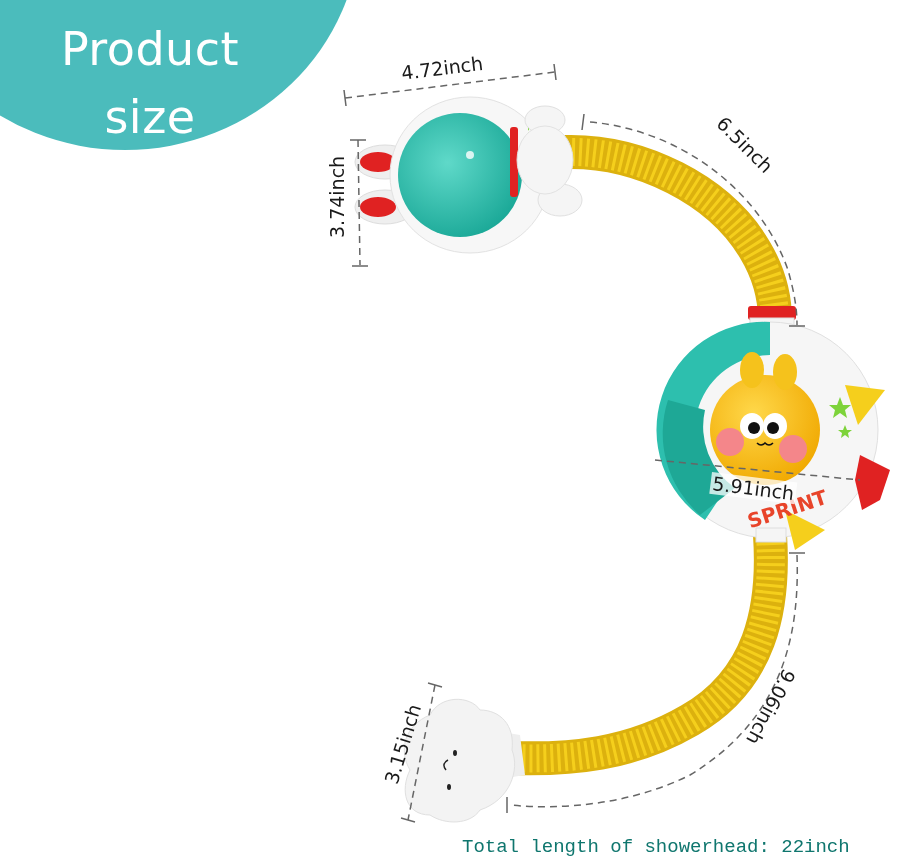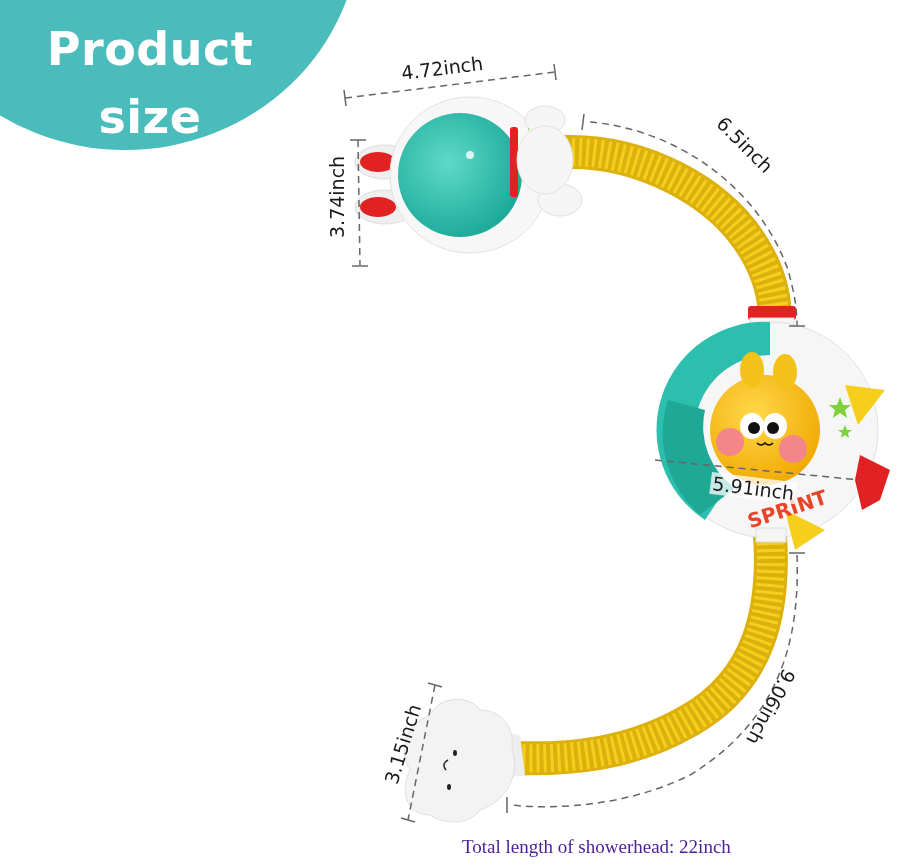--- a/index.html
+++ b/index.html
@@ -3,32 +3,32 @@
 <meta charset="utf-8">
 <style>
   html, body { margin:0; padding:0; background:#ffffff; }
   body { width:900px; height:866px; position:relative; overflow:hidden; font-family:"DejaVu Sans", sans-serif; }
   .badge {
     position:absolute; left:-110px; top:-300px; width:470px; height:450px;
     border-radius:50%; background:#4bbcbc;
   }
   .badge-text {
     position:absolute; left:0; width:300px; text-align:center; color:#ffffff;
-    font-family:"DejaVu Sans", sans-serif; font-weight:bold; letter-spacing:0.5px;
+    font-family:"DejaVu Sans", sans-serif; font-weight:normal; letter-spacing:0.5px;
   }
   .badge-line1 { top:22px; font-size:46px; }
   .badge-line2 { top:90px; font-size:46px; }
   svg.art { position:absolute; left:0; top:0; }
   .dim {
     position:absolute; font-family:"DejaVu Sans", sans-serif; font-size:19px;
     color:#1a1a1a; white-space:nowrap; transform-origin:left top;
   }
   .footer {
-    position:absolute; left:462px; top:836px; font-family:Liberation Serif, serif;
-    font-size:19px; color:#4c1d95; white-space:nowrap;
+    position:absolute; left:462px; top:836px; font-family:Liberation Mono, monospace;
+    font-size:19px; color:#0f766e; white-space:nowrap;
   }
 </style>
 </head>
 <body>
 
 <div class="badge"></div>
 <div class="badge-text badge-line1">Product</div>
 <div class="badge-text badge-line2">size</div>
 
 <svg class="art" width="900" height="866" viewBox="0 0 900 866">

